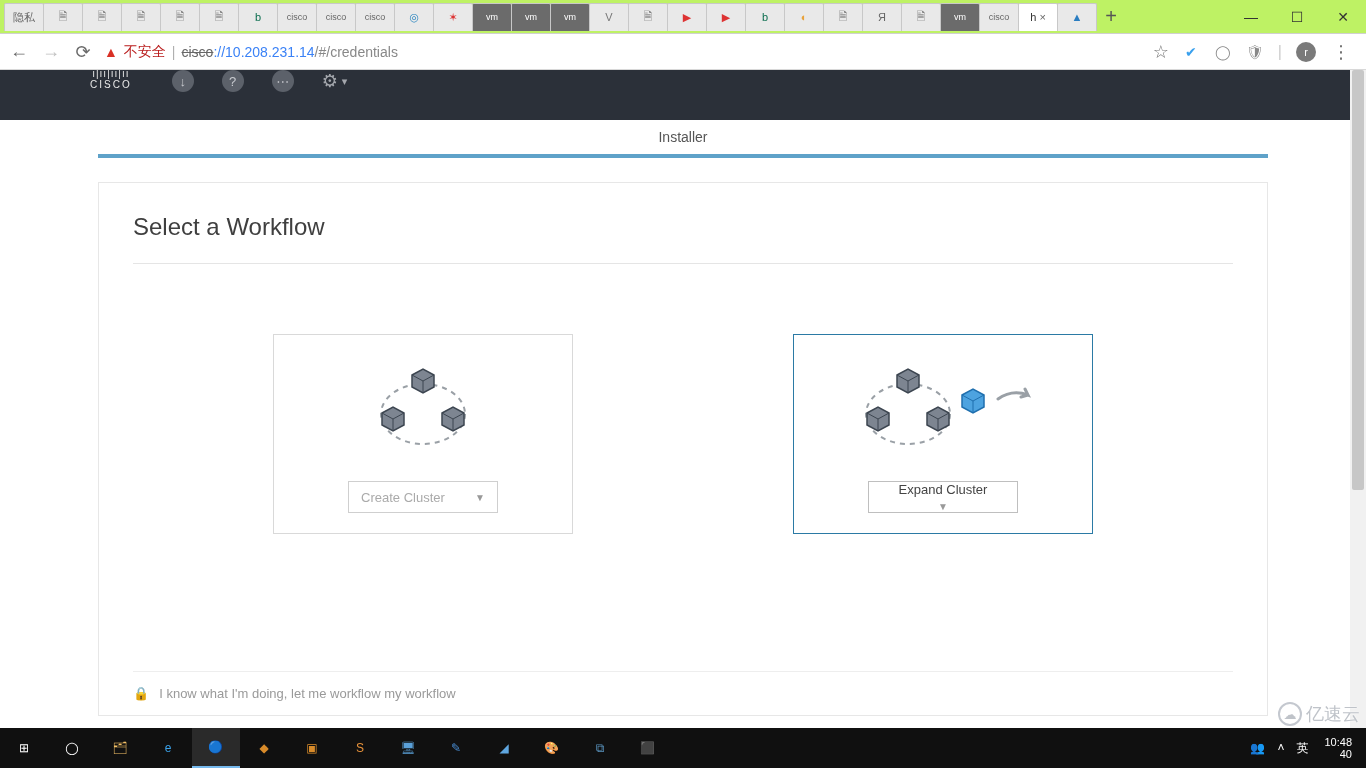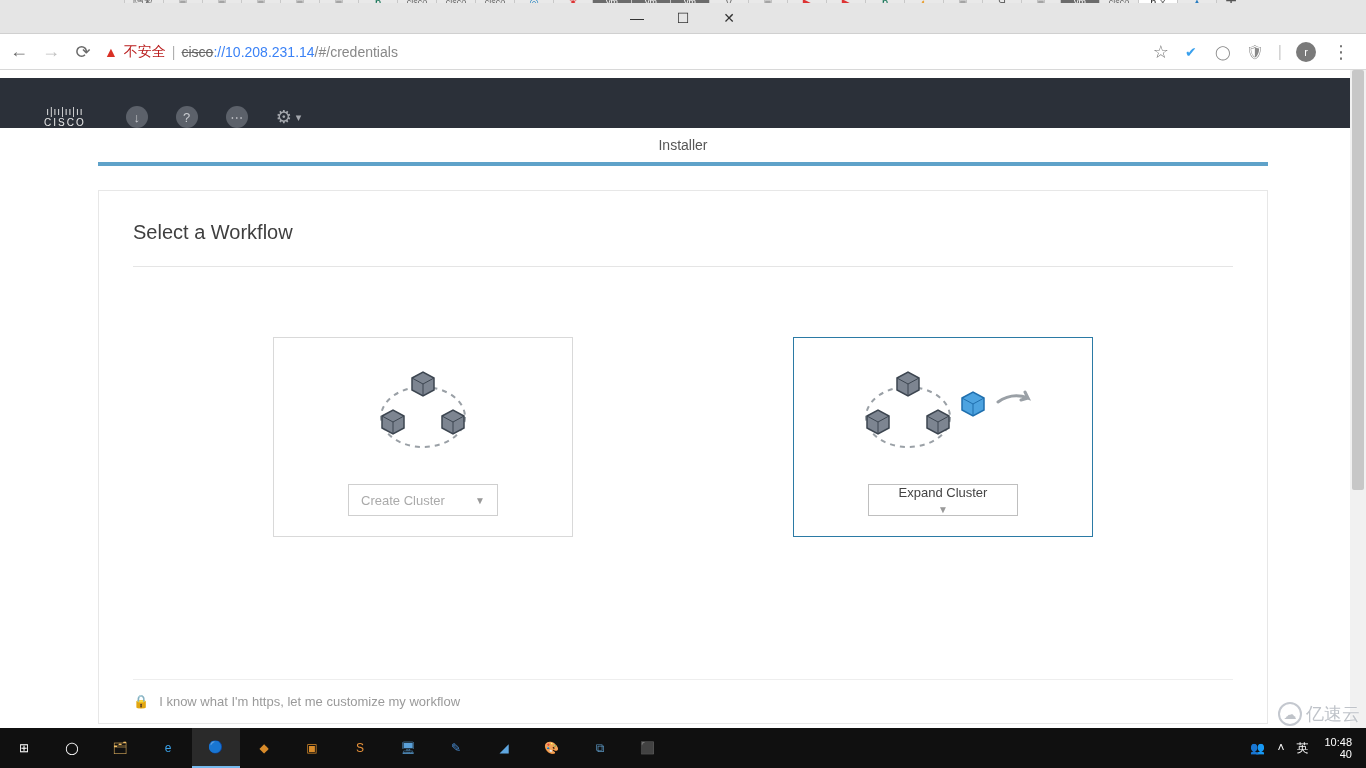--- a/index.html
+++ b/index.html
@@ -1,19 +1,19 @@
 <!DOCTYPE html>
 <html><head>
 <meta charset="utf-8">
 <style>
   * { box-sizing: border-box; margin: 0; padding: 0; font-family: "Segoe UI", Arial, sans-serif; }
   html, body { width: 1366px; height: 768px; overflow: hidden; background:#fff; }
 
   
-  .chrome-top { width:100%; height:34px; background:#e5e5e5; display:flex; align-items:center; border-bottom:1px solid #d0d0d0; font-size:12px; color:#555;flex-direction:column; }
+  .chrome-top { width:100%; height:34px; background:#bef264; display:flex; align-items:center; border-bottom:1px solid #d0d0d0; font-size:12px; color:#555; }
   .tab-strip { display:flex; height:100%; align-items:center; flex:1; overflow:hidden; padding-left:4px;}
   .tab-mini { width:40px; height:28px; border:1px solid #c8c8c8; border-bottom:none; margin-right:-1px; background:#e9e9e9; display:flex; align-items:center; justify-content:center; font-size:11px; color:#666; border-radius:2px 2px 0 0; }
   .tab-mini.active { background:#fff; color:#333; }
   .tab-new { width:30px; height:30px; display:flex; align-items:center; justify-content:center; font-size:20px; color:#555; }
   .win-ctrl { display:flex; }
   .win-btn { width:46px; height:30px; display:flex; align-items:center; justify-content:center; font-size:14px; color:#333; }
 
   .chrome-addr { width:100%; height:36px; background:#fff; display:flex; align-items:center; border-bottom:1px solid #d8d8d8; padding:0 8px; gap:10px; }
   .nav-ico { color:#6b6b6b; font-size:18px; width:22px; text-align:center; }
   .addr-sec { flex:1; display:flex; align-items:center; font-size:14px; gap:6px; }
@@ -21,34 +21,34 @@
   .notsecure { color:#b91c1c; }
   .pipe { color:#b0b0b0; }
   .url { color:#333; }
   .url .strike { text-decoration:line-through; color:#666; }
   .url .dim { color:#888; }
   .ext-icons { display:flex; gap:14px; align-items:center; padding-right:6px; }
   .ext-icons .ico { width:18px; height:18px; border-radius:50%; display:flex; align-items:center; justify-content:center; font-size:14px; color:#888; }
   .avatar { width:20px;height:20px;border-radius:50%;background:#7a7a7a;color:#fff;font-size:11px;display:flex;align-items:center;justify-content:center;}
 
   
-  .app-header { width:100%; height:50px; background:#2b3039; display:flex; align-items:flex-end; color:#fff; padding:0 40px 0 44px;margin-top:8px; }
+  .app-header { width:100%; height:50px; background:#2b3039; display:flex; align-items:flex-start; color:#fff; padding:0 40px 0 90px; }
   .cisco-logo { font-size:11px; letter-spacing:1px; line-height:1; text-align:center; margin-right:40px; color:#e8e8e8;}
   .cisco-bars { letter-spacing:1px; font-size:10px; line-height:.8;}
   .app-title { font-size:18px; font-weight:400; color:#eaeaea; flex:1;}
   .hdr-actions { display:flex; gap:28px; align-items:center; }
   .hdr-ico { width:22px; height:22px; border-radius:50%; background:#5c616a; display:flex; align-items:center; justify-content:center; color:#c9cbd0; font-size:13px;}
   .hdr-gear { color:#a4a7ad; font-size:18px; display:flex; align-items:center; gap:4px;}
 
   
   .wf-row { width:1170px; margin:0 auto; height:38px; display:flex; align-items:center; justify-content:center; border-bottom:4px solid #5fa2c9; font-size:14px; color:#555; }
   
   
   .page-wrap { width:1170px; margin:24px auto 0; background:#fff; border:1px solid #e7e7e7; padding:30px 34px 20px; height:534px; position:relative; }
-  .page-title { font-size:20px; color:#3f3f3f; font-weight:400; margin-bottom:22px; }
+  .page-title { font-size:24px; color:#3f3f3f; font-weight:400; margin-bottom:22px; }
   .hr { height:1px; background:#e5e5e5; margin-bottom:70px; }
 
   .options { display:flex; justify-content:space-around; padding:0 30px; }
   .card { width:300px; height:200px; border:1px solid #d9d9d9; display:flex; flex-direction:column; align-items:center; justify-content:space-between; padding:24px 20px 20px; }
   .card.selected { border:1.5px solid #2b7aa5; }
   .card-visual { height:90px; display:flex; align-items:center; justify-content:center; position:relative; width:100%; }
   .card-dd { width:150px; height:32px; border:1px solid #cfcfcf; display:flex; align-items:center; justify-content:space-between; padding:0 12px; font-size:13px; color:#aaa; background:#fff;}
   .card.selected .card-dd { color:#444; border-color:#bfbfbf;flex-direction:column;}
   .caret { color:#999; font-size:10px;}
 
@@ -234,21 +234,21 @@
         <div class="card-dd">
           <span>Expand Cluster</span>
           <span class="caret">▼</span>
         </div>
       </div>
 
     </div>
 
     <div class="footer-link">
       <span style="color:#bdbdbd">🔒</span>
-      <span>I know what I'm https, let me customize my workflow</span>
+      <span>I know what I'm doing, let me workflow my workflow</span>
     </div>
   </div>
 
   <div class="vscroll">
     <div class="thumb"></div>
   </div>
 </div>
 
 <div class="watermark">
   <span class="wk-ico">☁</span>

